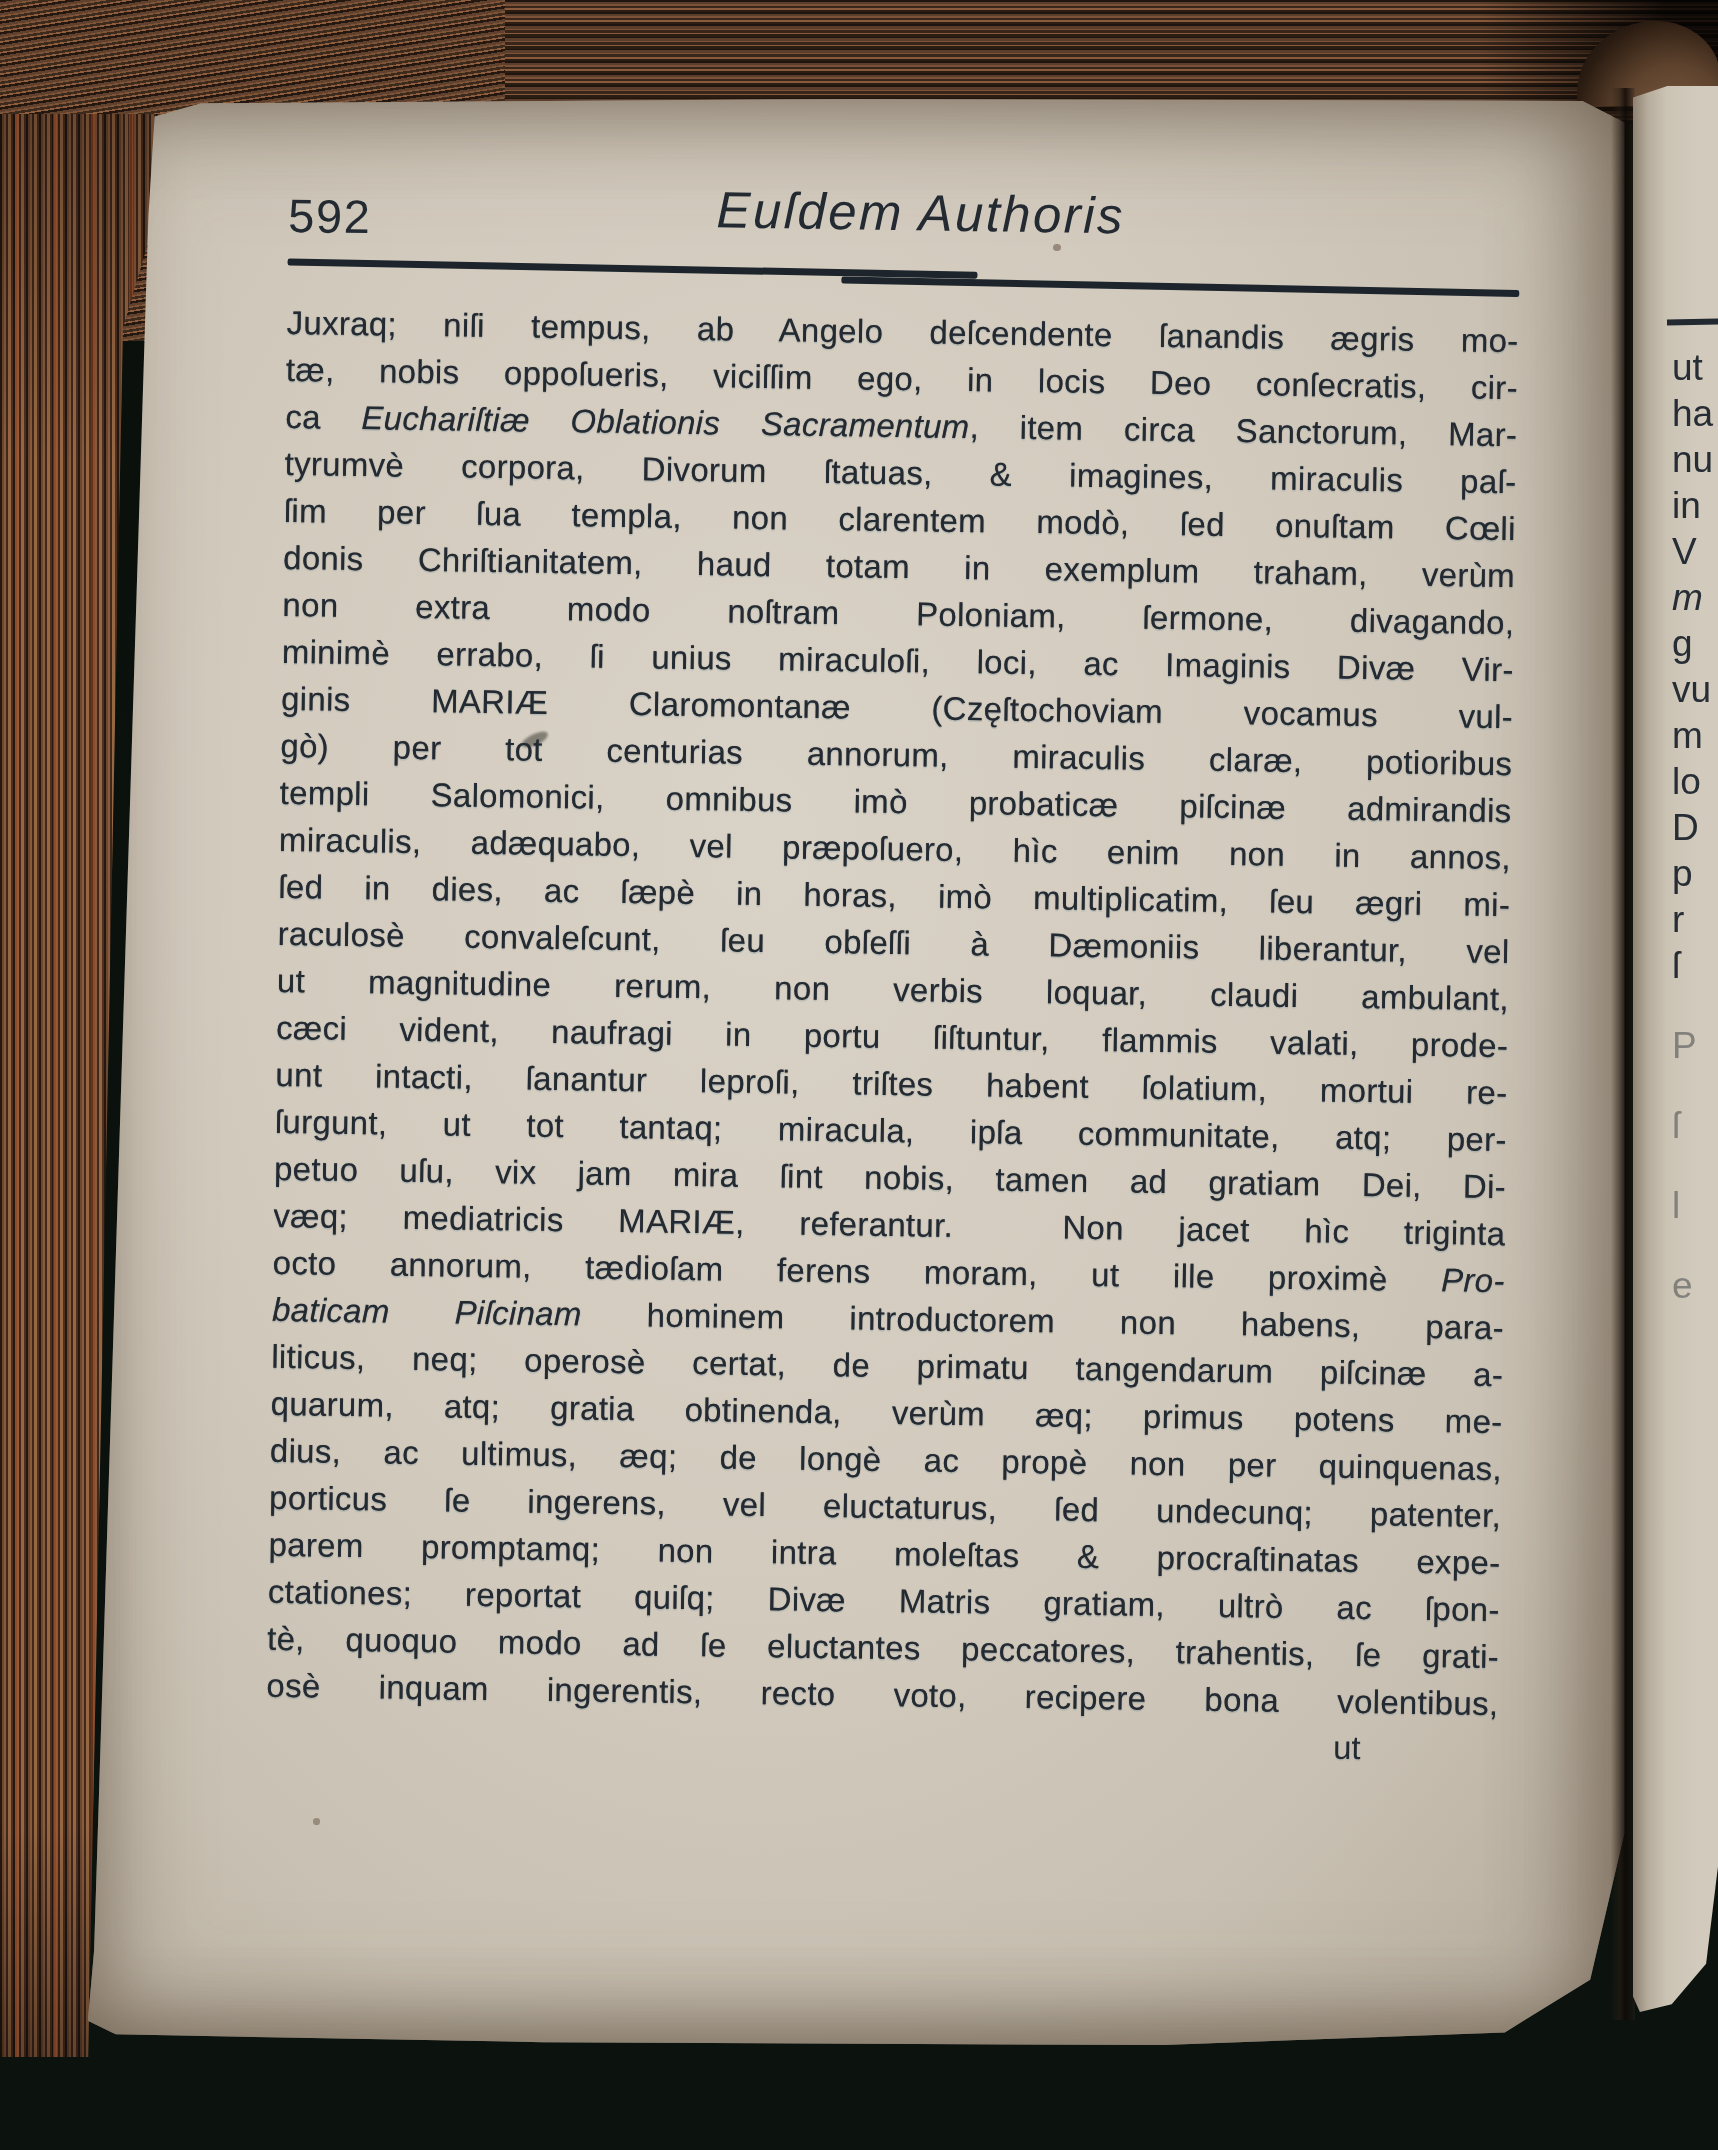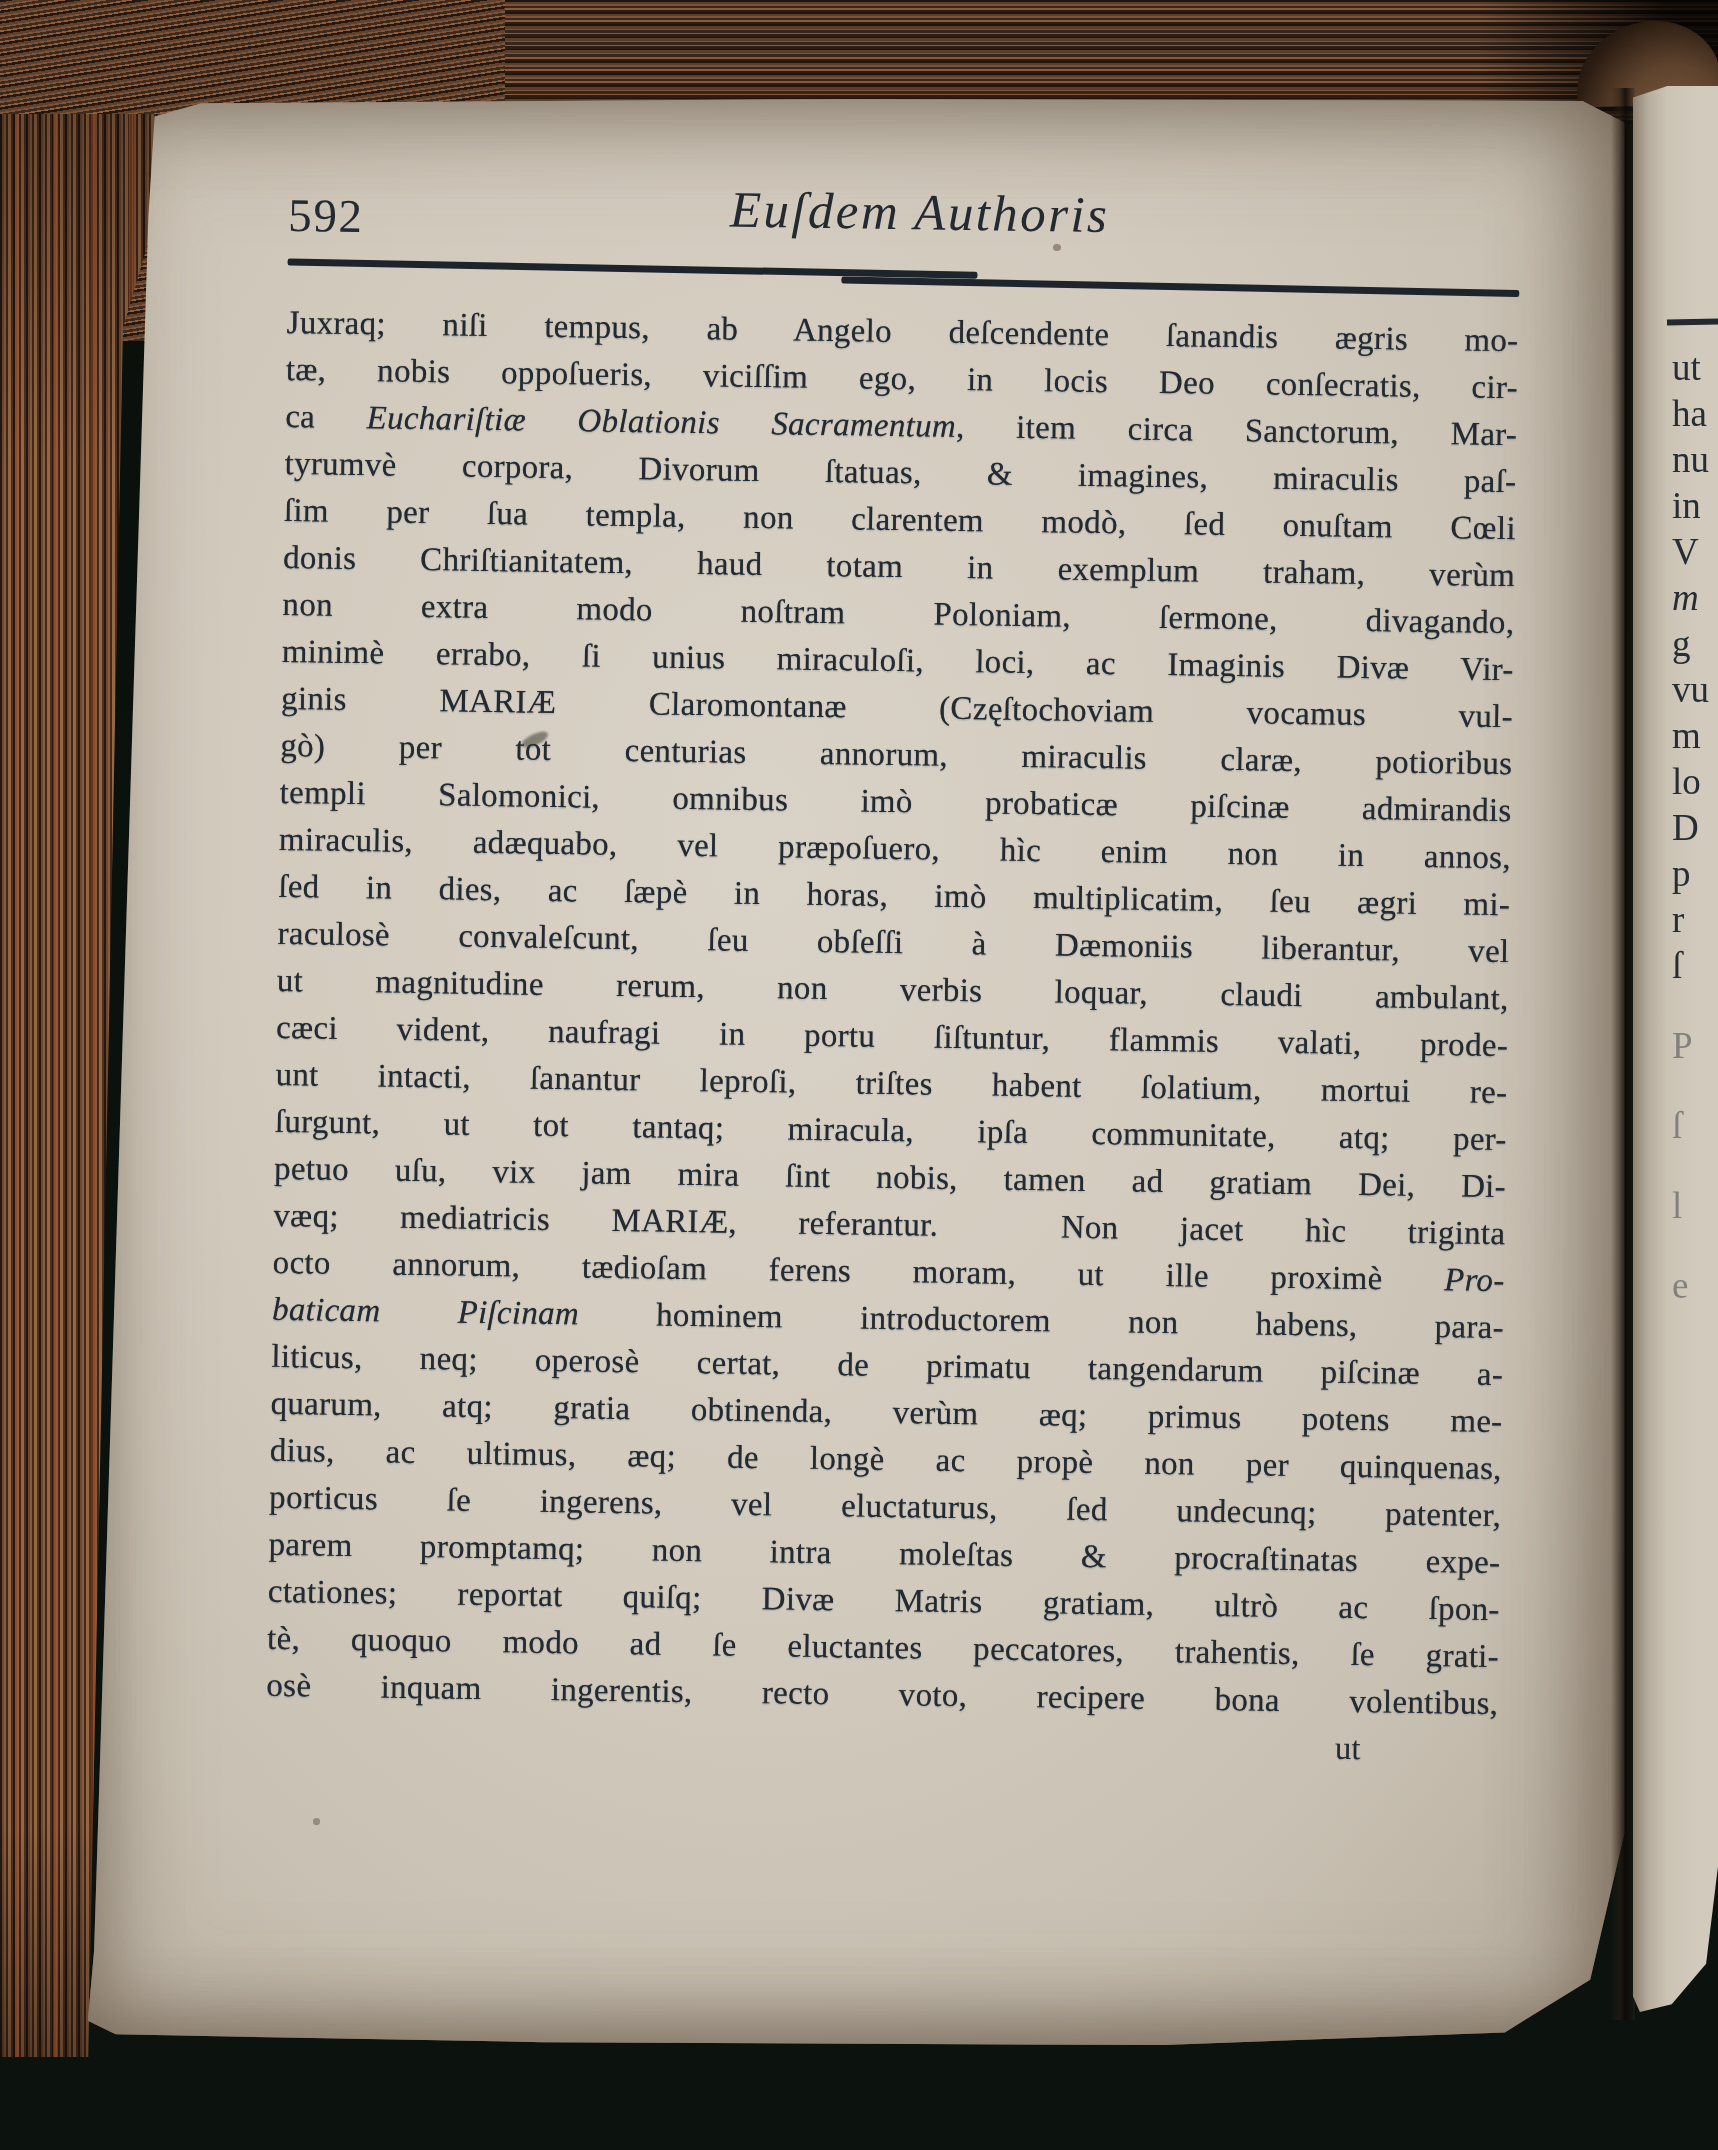--- a/index.html
+++ b/index.html
@@ -1,18 +1,18 @@
 <!DOCTYPE html>
 <html style="font-size:13px"><head>
 <meta charset="utf-8">
 <style>
   html,body{margin:0;padding:0;background:#060a07;}
   .scene{position:relative;width:1719px;height:2151px;overflow:hidden;
          background:linear-gradient(180deg,#0a0f0a 0%,#0b120d 60%,#0c130e 100%);
-         font-family:Liberation Serif, serif;}
+         font-family:Liberation Sans, sans-serif;}
 
   
   .edge-top{position:absolute;left:0;top:0;width:1719px;height:124px;
     background:
       linear-gradient(90deg,rgba(0,0,0,0) 0%,rgba(0,0,0,0) 86%,rgba(0,0,0,.82) 97%),
       repeating-linear-gradient(180deg,#1f150e 0 1.6px,#5a3d2a 1.6px 4.1px,#7b5238 4.1px 5.7px,#38261a 5.7px 8.1px,#8a5a3c 8.1px 9.8px,#2c1d13 9.8px 12.2px);}
   .edge-top-wedge{position:absolute;left:0;top:0;width:505px;height:341px;
     background:repeating-linear-gradient(171deg,#23170f 0 2.4px,#60412d 2.4px 4.9px,#7e5439 4.9px 6.5px,#3c2a1d 6.5px 9px,#8d5d3e 9px 10.6px);
     clip-path:polygon(0 0,100% 0,100% 30%,64% 36%,42% 60%,31% 100%,0 100%);}
   .edge-left{position:absolute;left:0;top:114px;width:205px;height:1943px;

